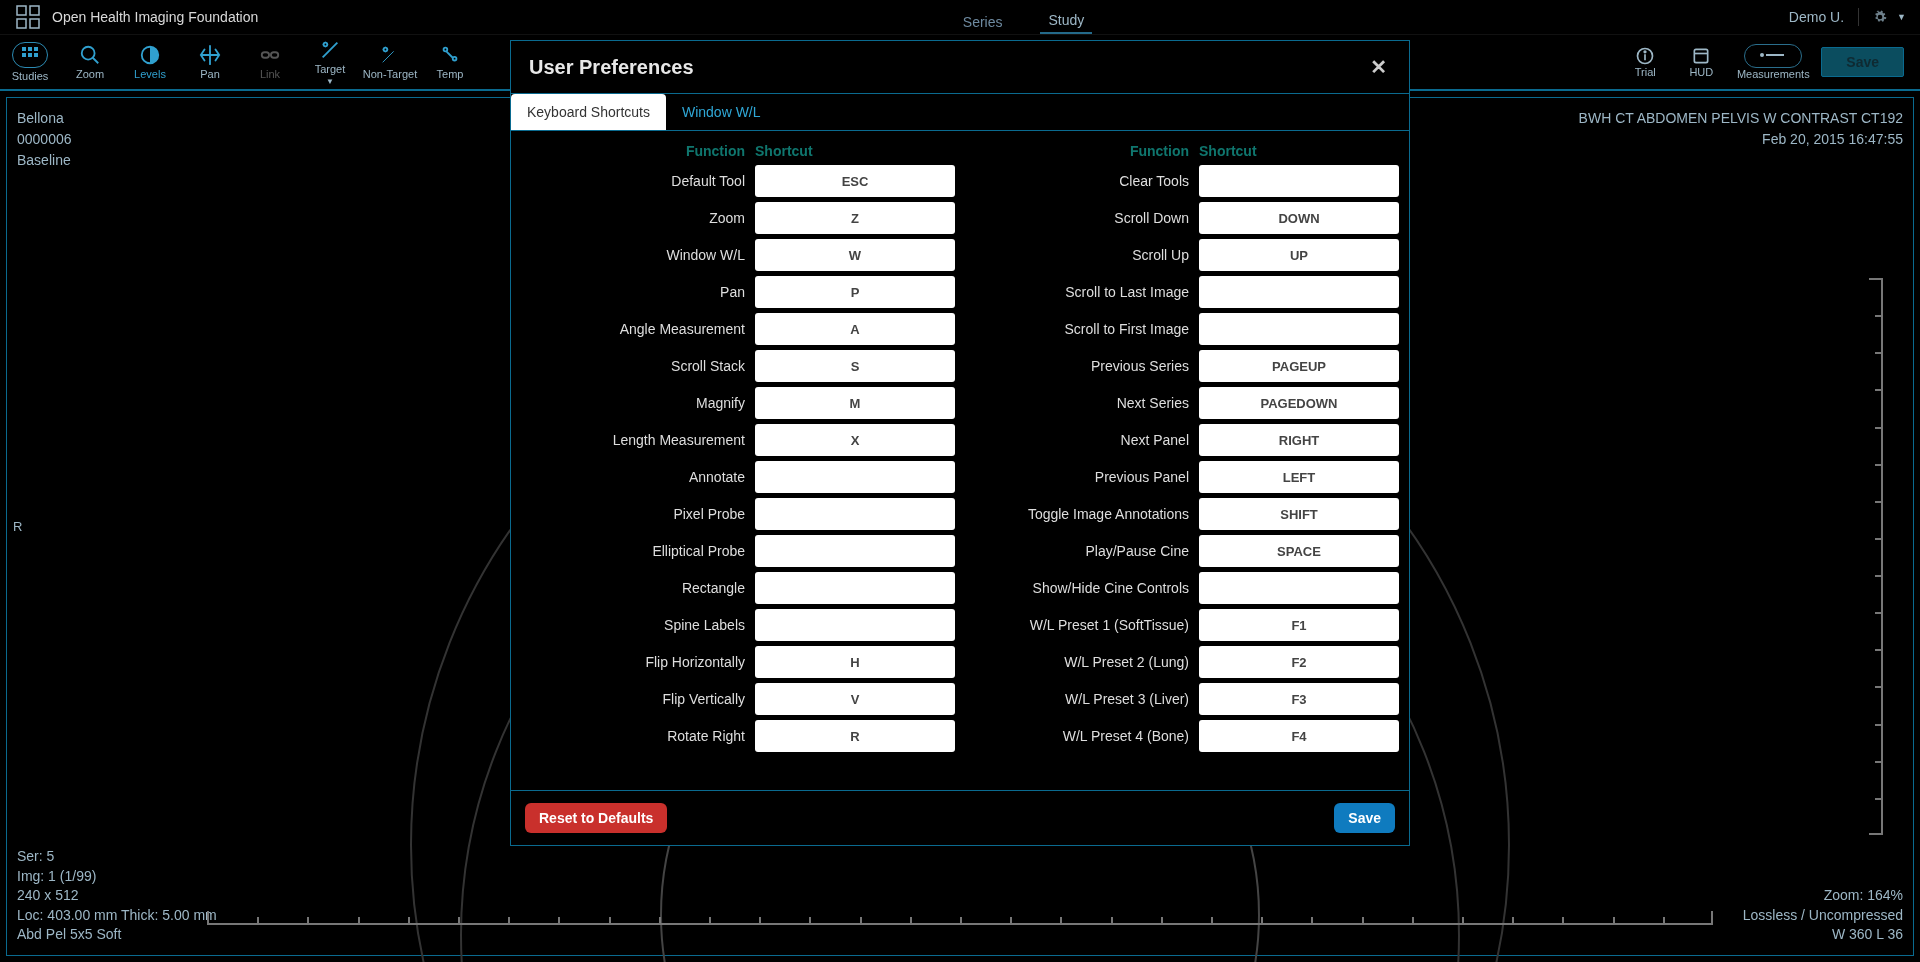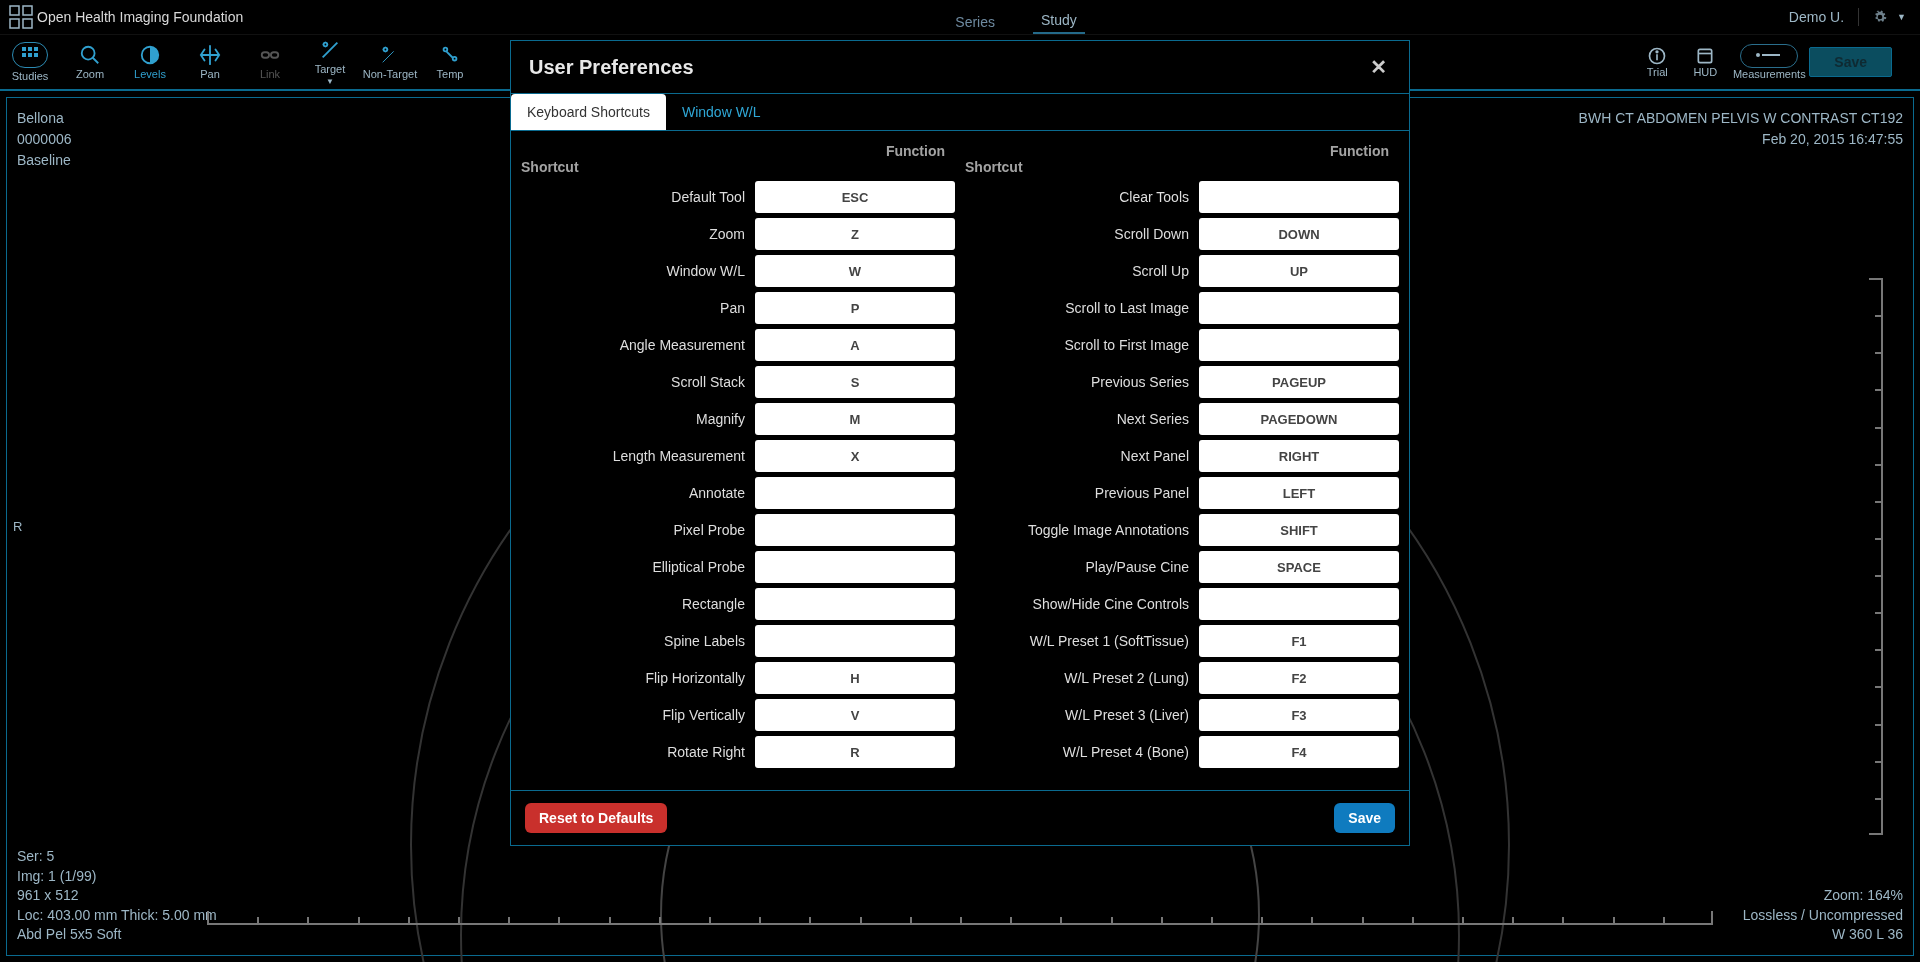--- a/index.html
+++ b/index.html
@@ -9,21 +9,21 @@
     font-family: -apple-system, "Helvetica Neue", Arial, sans-serif;
     color: #e4e4e4; overflow: hidden;
     position: relative;
   }
   
   .topbar {
     display: flex; align-items: center; height: 35px;
     color: #d9d9d9; font-size: 14px;
     border-bottom: 1px solid #111;
   }
-  .logo-block { display:flex; align-items:center; padding-left:9px; gap:4px;}
+  .logo-block { display:flex; align-items:center; padding-left:16px; gap:12px;}
   .logo { width:24px; height:24px; display:inline-block; }
   .top-center { flex:1; display:flex; justify-content:center; gap:30px; align-items:flex-end; height:100%;}
   .top-center .tab { color:#6e8aa0; font-size:14px; padding:4px 8px; }
   .top-center .tab.active { border-bottom:2px solid #246a8a; color:#9db7c6;}
   .top-right { display:flex; align-items:center; gap:10px; padding-right:14px; color:#9db7c6; font-size:14px;}
   .gear { width:14px; height:14px; }
   .caret { font-size:9px; color:#9db7c6;}
   .vline { width:1px; height:18px; background:#333; display:inline-block; margin:0 4px;}
   
   .toolbar {
@@ -38,21 +38,21 @@
   }
   .tool .ico { width:22px; height:22px; display:flex; align-items:center; justify-content:center; color:#30a0cf;}
   .tool.active { color:#30a0cf;}
   .tool.disabled { color:#555;}
   .tool.disabled .ico{ color:#555;}
   .studies-pill {
     border:1px solid #2c8bb3; border-radius:16px; padding:3px 8px; margin:0 8px;
     display:flex; align-items:center; gap:4px;
   }
   .studies-pill .grid { width:18px; height:18px; }
-  .toolbar-right { margin-left:auto; display:flex; align-items:center; padding-right:28px;}
+  .toolbar-right { margin-left:auto; display:flex; align-items:center; gap:8px; padding-right:16px;}
   .pill {
     border:1px solid #2a6e8c; border-radius:14px; padding:4px 14px; font-size:12px; color:#9db7c6;
   }
   .save-btn {
     background:#0b4d5f; color:#0f2a32; border:1px solid #0a6a8f; padding:6px 24px; font-size:14px;
     border-radius:2px; font-weight:600;
   }
   .tool-mini { display:flex; flex-direction:column; align-items:center; font-size:11px; color:#9db7c6; width:48px;}
   .tool-mini .ico{ width:20px; height:20px; color:#9db7c6; }
   
@@ -104,21 +104,21 @@
   }
   .modal-body {
     height: 660px; overflow-y:scroll; padding: 6px 10px 0px 10px;
     border-top:1px solid #0a6a8f;
     display:flex; gap:10px;
   }
   .modal-body::-webkit-scrollbar { width:10px;}
   .modal-body::-webkit-scrollbar-thumb { background:#a0a0a0; border-radius:5px;}
   .modal-body::-webkit-scrollbar-track { background:#111;}
   .col { flex:1; }
-  .col-head { display:flex; font-size:14px; font-weight:700; color:#a3a3a3; margin:6px 0;flex-direction:column;}
+  .col-head { display:flex; font-size:14px; font-weight:700; color:#0f766e; margin:6px 0;}
   .col-head .h1 { flex:1; text-align:right; padding-right:10px;}
   .col-head .h2 { width:200px; text-align:left; }
   .row { display:flex; align-items:center; margin:5px 0;}
   .row .lbl { flex:1; text-align:right; padding-right:10px; font-size:14px; color:#dedede;}
   .row input {
     width:200px; height:32px; background:#fff; border:none; border-radius:3px;
     text-align:center; font-size:13px; font-weight:700; color:#444;
   }
   .modal-foot {
     padding:12px 14px; display:flex; justify-content:space-between;
@@ -280,21 +280,21 @@
       <div>Baseline</div>
     </div>
     <div class="ov-text ov-tr">
       <div>BWH CT ABDOMEN PELVIS W CONTRAST CT192</div>
       <div>Feb 20, 2015 16:47:55</div>
     </div>
     <div class="ov-text ov-l">R</div>
     <div class="ov-text ov-bl">
       <div>Ser: 5</div>
       <div>Img: 1 (1/99)</div>
-      <div>961 x 512</div>
+      <div>240 x 512</div>
       <div>Loc: 403.00 mm Thick: 5.00 mm</div>
       <div>Abd Pel 5x5 Soft</div>
     </div>
     <div class="ov-text ov-br">
       <div>Zoom: 164%</div>
       <div>Lossless / Uncompressed</div>
       <div>W 360 L 36</div>
     </div>
     <div class="ruler-r" id="ruler-r">
         <div class="tick" style="top: 6.66667%;"></div>

